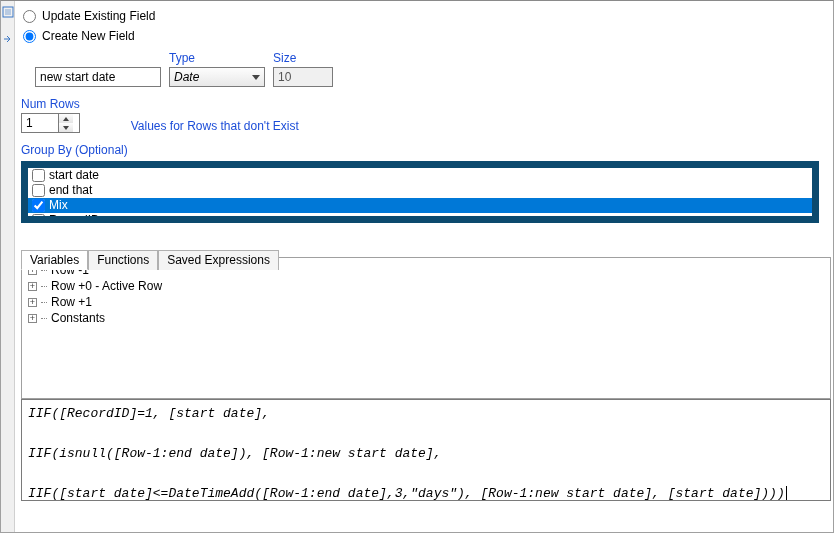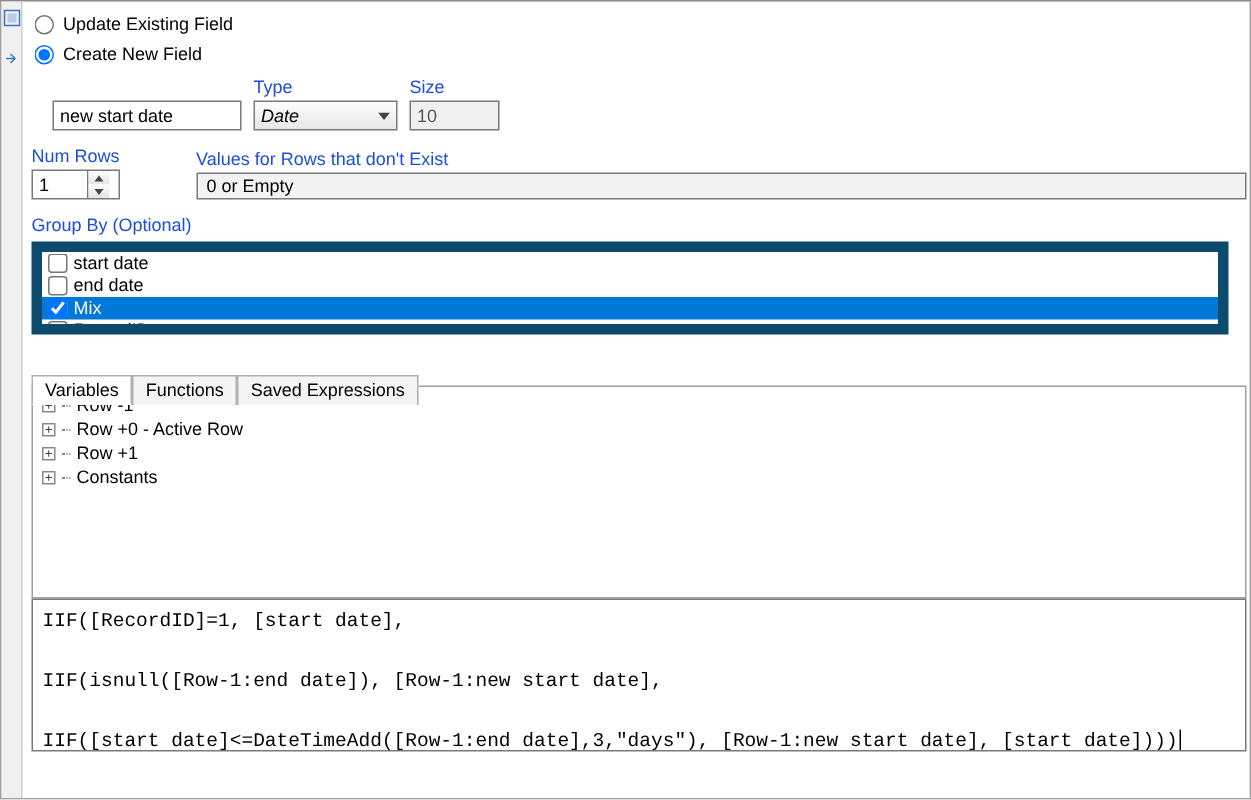--- a/index.html
+++ b/index.html
@@ -30,21 +30,21 @@
 .gb-row.sel { background: #0078d7; color: #fff; }
 .gb-row input { margin: 0; width: 13px; height: 13px; }
 .tabs { display: flex; margin: 14px 0 0 4px; }
 .tab { border: 1px solid #b0b0b0; border-bottom: none; padding: 2px 8px; background: #f4f4f4; margin-right: 0; position: relative; top: 13px; }
 .tab.active { background: #fff; border-bottom: 1px solid #fff; }
 .tree-box { margin: 0 2px 0 4px; border: 1px solid #a0a0a0; height: 142px; background: #fff; padding: 4px 6px; overflow: auto; }
 .tree-row { display: flex; align-items: center; gap: 4px; padding: 1px 0; }
 .plus-box { width: 9px; height: 9px; border: 1px solid #888; display: flex; align-items: center; justify-content: center; font-size: 9px; line-height: 1; color: #444; }
 .dotline { width: 6px; border-bottom: 1px dotted #888; height: 1px; }
 .expr-label { margin: 6px 0 2px 4px; }
-.expr-box { margin: 0 2px 0 4px; border: 1px solid #7a7a7a; height: 102px; background: #fff; font-family: Consolas, "Courier New", monospace; font-size: 13px; padding: 4px 6px; white-space: pre; overflow: auto; line-height: 20px; }
+.expr-box { margin: 0 2px 0 4px; border: 1px solid #7a7a7a; height: 102px; background: #fff; font-family: Consolas, "Courier New", monospace; font-size: 13px; padding: 4px 6px; white-space: pre; overflow: auto; line-height: 20px; font-style: italic; }
 .caret { display: inline-block; width: 1px; background: #000; height: 15px; vertical-align: middle; margin-left: 1px; }
 </style>
 </head>
 <body>
 
 <div class="frame">
   <div class="left-rail">
     <svg width="14" height="14" viewBox="0 0 14 14">
         <rect x="2" y="2" width="10" height="10" fill="none" stroke="#3a76c4" stroke-width="1"></rect>
         <rect x="4" y="4" width="6" height="6" fill="#3a76c4" opacity="0.3"></rect>
@@ -97,37 +97,34 @@
                 <span class="tri-up"></span>
               </button>
             <button class="spin">
                 <span class="tri-down"></span>
               </button>
           </div>
         </div>
       </div>
       <div class="field-col" style="flex:1;margin-left:41px;">
         <span class="label">Values for Rows that don't Exist</span>
-        <div class="long-box">
-          <span>0 or Empty</span>
-        </div>
       </div>
     </div>
 
     <div style="padding:8px 0 2px 4px;">
       <span class="label">Group By (Optional)</span>
     </div>
     <div class="groupby-box" id="gb-list">
         <div class="gb-row">
           <input type="checkbox" style="">
           <span>start date</span>
         </div>
         <div class="gb-row">
           <input type="checkbox" style="">
-          <span>end date</span>
+          <span>end that</span>
         </div>
         <div class="gb-row sel">
           <input type="checkbox" checked="" style="">
           <span>Mix</span>
         </div>
         <div class="gb-row">
           <input type="checkbox" style="">
           <span>RecordID</span>
         </div>
       </div>

